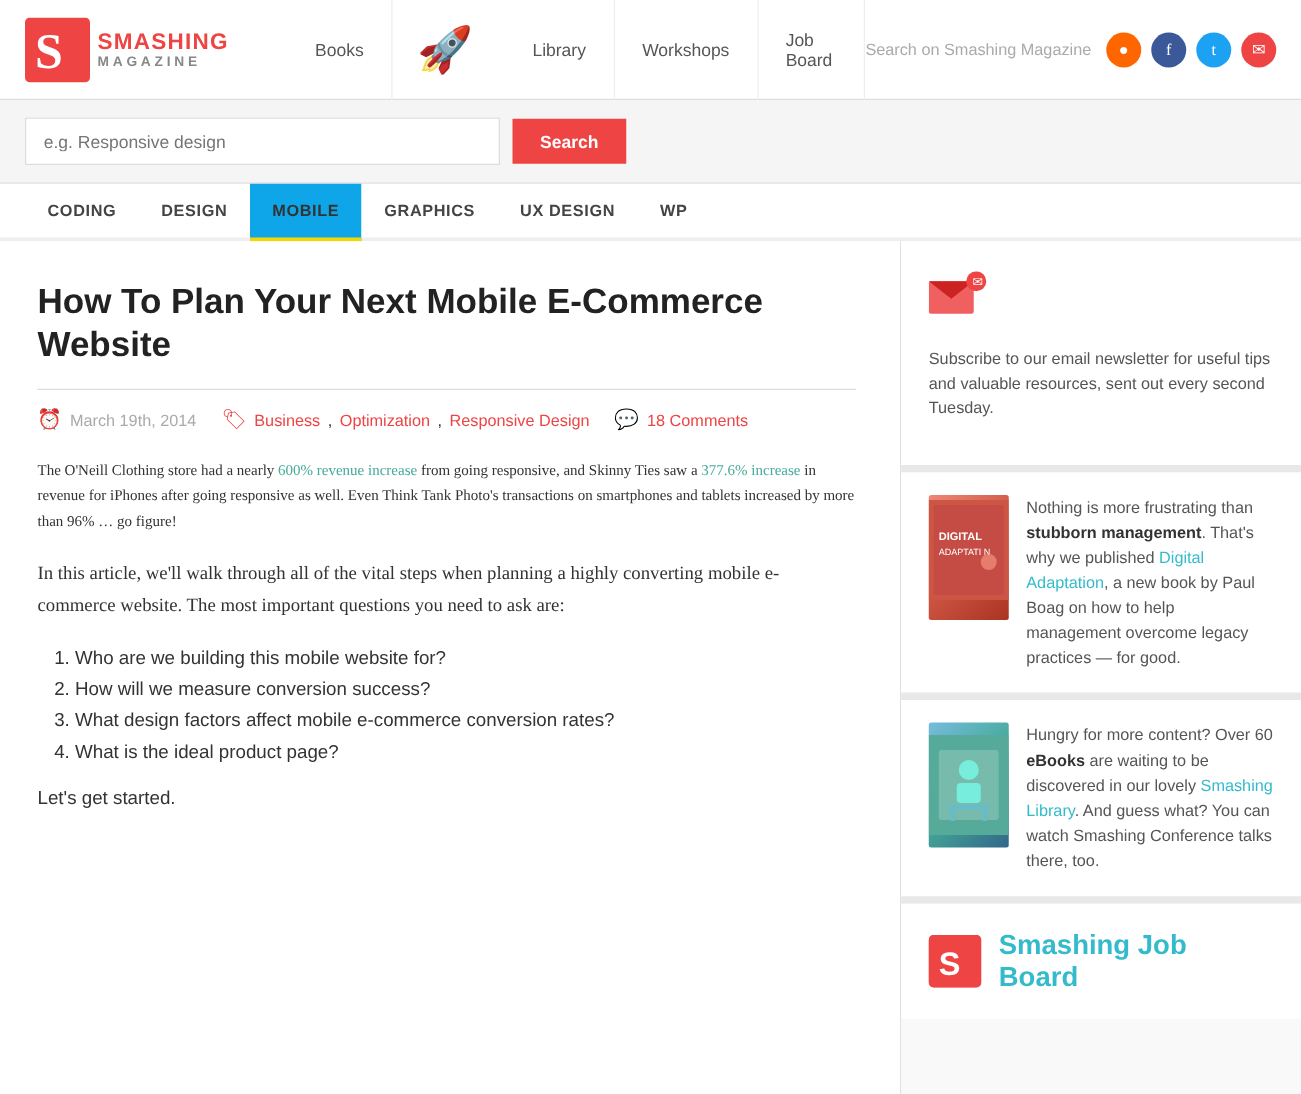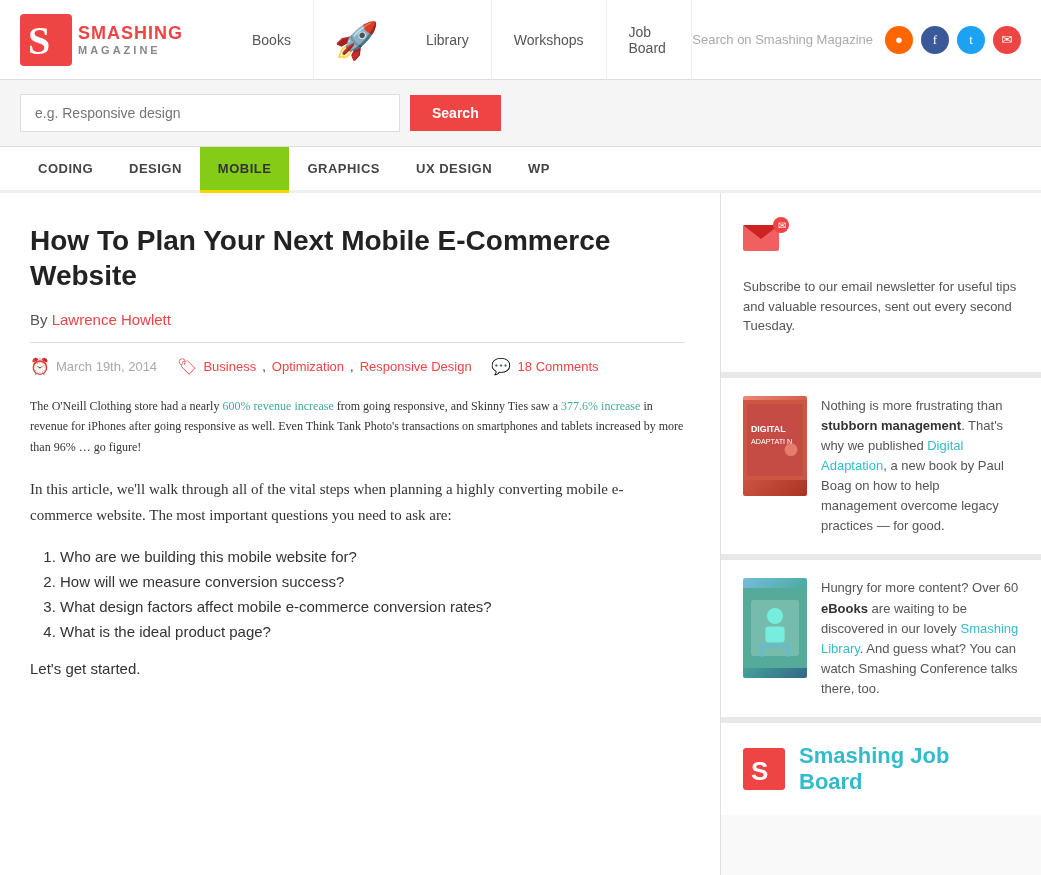--- a/index.html
+++ b/index.html
@@ -20,21 +20,21 @@
     #social-icons { display: flex; gap: 8px; }
     .social-icon { width: 28px; height: 28px; border-radius: 50%; display: flex; align-items: center; justify-content: center; font-size: 13px; color: #fff; cursor: pointer; }
     .si-rss { background: #f60; }
     .si-fb { background: #3b5998; }
     .si-tw { background: #1da1f2; }
     .si-em { background: #e44; }
 
     
     #subnav { background: #fff; border-bottom: 3px solid #eee; display: flex; align-items: stretch; padding: 0 20px; }
     .sub-item { padding: 14px 18px; font-family: Arial, sans-serif; font-size: 13px; font-weight: 700; color: #444; cursor: pointer; text-transform: uppercase; letter-spacing: 0.5px; text-decoration: none; border-bottom: 3px solid transparent; margin-bottom: -3px; }
-    .sub-item.active { background: #84cc16; color: #333; border-bottom: 3px solid #f5d800; }
+    .sub-item.active { background: #0ea5e9; color: #333; border-bottom: 3px solid #f5d800; }
 
     
     #searchbar { background: #f5f5f5; padding: 14px 20px; border-bottom: 1px solid #ddd; display: flex; align-items: center; gap: 10px; }
     #search-input { flex: 1; max-width: 380px; border: 1px solid #ddd; padding: 10px 14px; font-size: 14px; color: #aaa; font-family: Arial, sans-serif; outline: none; }
     #search-btn { background: #e44; color: #fff; border: none; padding: 10px 22px; font-size: 14px; font-family: Arial, sans-serif; font-weight: bold; cursor: pointer; }
 
     
     #layout { display: flex; gap: 0; max-width: 1041px; margin: 0 auto; background: #fff; }
 
     
@@ -135,24 +135,20 @@
   <a class="sub-item active">MOBILE</a>
   <a class="sub-item">GRAPHICS</a>
   <a class="sub-item">UX DESIGN</a>
   <a class="sub-item">WP</a>
 </div>
 
 <div id="layout">
 
   <div id="article">
     <h1 id="article-title">How To Plan Your Next Mobile E-Commerce Website</h1>
-    <p id="article-author">
-      <span>By</span>
-      <a>Lawrence Howlett</a>
-    </p>
     <hr id="article-divider">
     <div id="article-meta">
       <span class="meta-date">
         <span class="clock-icon">⏰</span>
         <span>March 19th, 2014</span>
       </span>
       <span class="meta-tags">
         <span class="tag-icon">🏷</span>
         <a>Business</a>
           <span>, </span>

